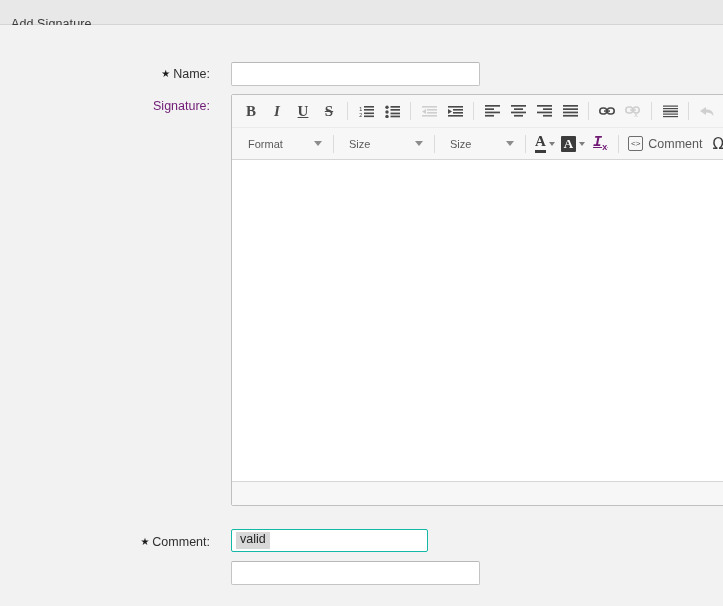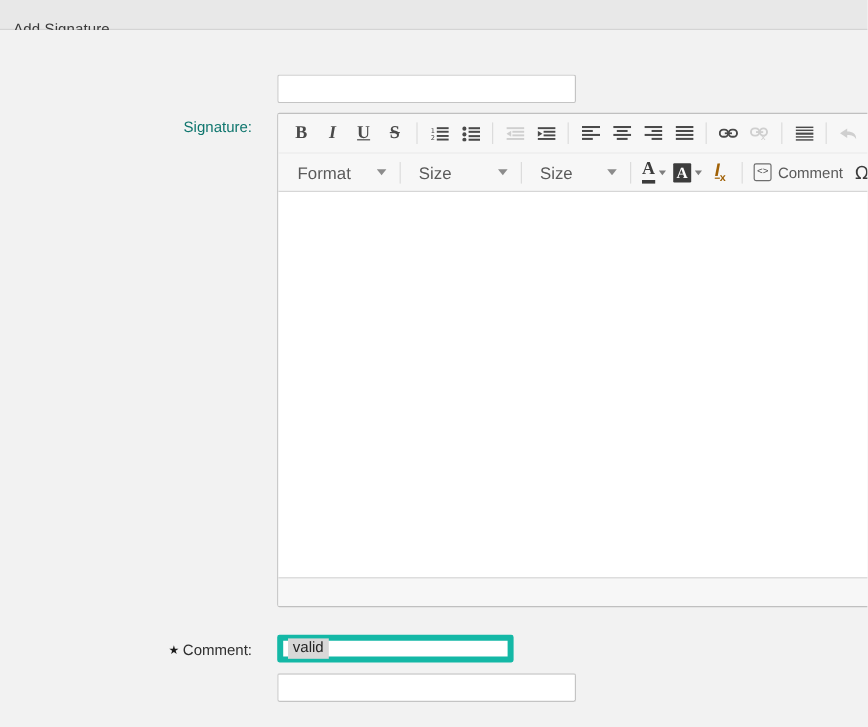--- a/index.html
+++ b/index.html
@@ -35,21 +35,21 @@
     width: 723px;
     height: 567px;
     background: #f2f2f2;
     overflow: hidden;
   }
   .label {
     position: absolute;
     width: 180px;
     text-align: right;
     font-size: 12.5px;
-    color: #0f766e;
+    color: #701a75;
     white-space: nowrap;
   }
   .label.req { color: #2f2f2f; }
   .star {
     color: #1b1b1b;
     font-size: 10px;
     margin-right: 3px;
     position: relative;
     top: -1px;
   }
@@ -120,21 +120,21 @@
   .tb-under  { text-decoration: underline; font-family: "Liberation Serif", serif; font-size: 15px; font-weight: bold;}
   .tb-strike { text-decoration: line-through; font-family: "Liberation Serif", serif; font-size: 15px; font-weight: bold;}
 
   
   .tb-combo {
     height: 24px;
     display: flex;
     align-items: center;
     justify-content: space-between;
     color: #5a5a5a;
-    font-size: 14px;
+    font-size: 11px;
     padding: 0 6px 0 10px;
     flex: 0 0 auto;
   }
   .tb-combo .caret {
     margin-left: 14px;
     border-left: 4px solid transparent;
     border-right: 4px solid transparent;
     border-top: 5px solid #8c8c8c;
   }
   #combo-format { width: 90px; }
@@ -161,22 +161,22 @@
   }
   .glyph-Abg {
     font-family: "Liberation Serif", serif;
     font-weight: bold; font-size: 13px; color: #ffffff;
     background: #3c3c3c;
     line-height: 1;
     padding: 1px 3px 2px 3px;
     border-radius: 1px;
   }
   .glyph-Ix {
-    font-family: Liberation Sans, sans-serif;
-    font-weight: bold; font-style: italic; font-size: 15px; color: #a16207;
+    font-family: Liberation Mono, monospace;
+    font-weight: bold; font-style: italic; font-size: 15px; color: #701a75;
     line-height: 1;
     text-decoration: underline;
   }
   .glyph-Ix sub { font-size: 9px; font-style: normal; text-decoration: none;}
 
   .tb-source {
     display: flex; align-items: center; gap: 5px;
     color: #5a5a5a; font-size: 12.5px;
     padding: 0 4px;
     flex: 0 0 auto;
@@ -212,21 +212,21 @@
     border-top: 1px solid #d6d6d6;
   }
 
   
   #validity-label { left: 30px; top: 510px; }
   #validity-select {
     position: absolute;
     left: 231px; top: 504px;
     width: 197px; height: 23px;
     background: #ffffff;
-    border: 5px solid #14b8a6;
+    border: 1px solid #14b8a6;
     border-radius: 2px;
     display: flex; align-items: center;
     padding-left: 4px;
   }
   .token {
     background: #d8d8d8;
     color: #242424;
     font-size: 12.5px;
     padding: 1px 4px 2px 4px;
     line-height: 1.1;
@@ -238,20 +238,23 @@
 </style>
 </head>
 <body>
 
 <div class="titlebar">
   <span class="titlebar-text">Add Signature</span>
 </div>
 
 <div class="form">
 
+  <div class="label req" id="name-label">
+    <span class="star">★</span><span>Name:</span>
+  </div>
   <input class="text-input" id="name-input" type="text" value="" style="">
 
   <div class="label" id="signature-label">Signature:</div>
 
   <div class="editor">
 
     <div class="toolbar">
 
       <div class="tb-row">
         <div class="tb-btn tb-bold">B</div>

